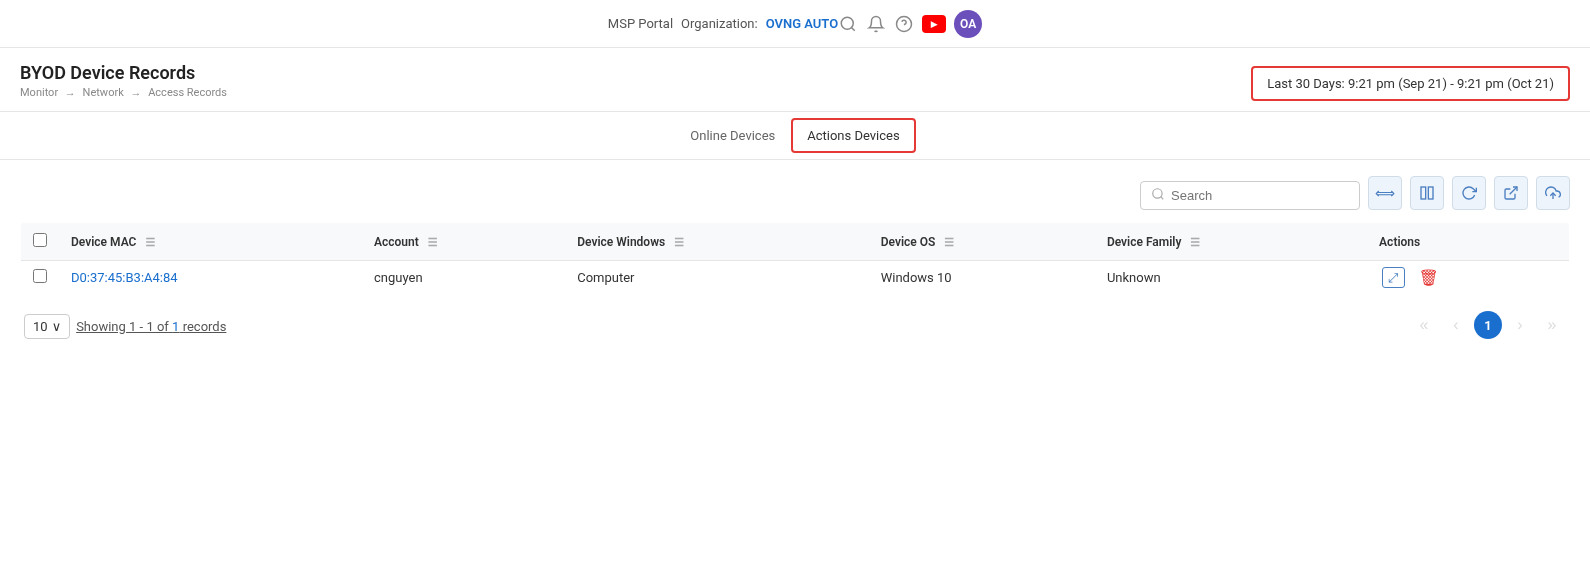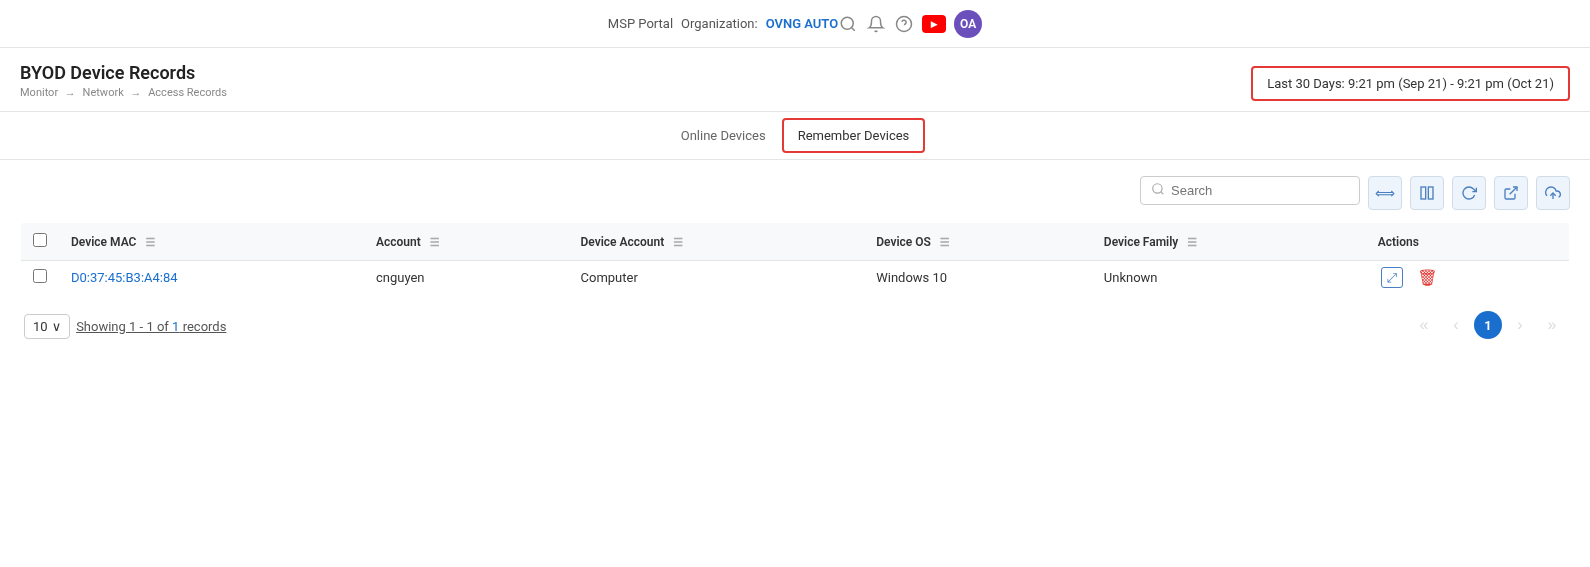--- a/index.html
+++ b/index.html
@@ -49,21 +49,21 @@
     .tab.active-tab {
       border: 2px solid #e53935; border-radius: 4px; color: #333;
       margin-bottom: 0; padding: 8px 14px; margin-top: 6px; margin-bottom: 6px;
     }
 
     
     .content-area { padding: 16px 20px; }
 
     
     .table-toolbar {
-      display: flex; align-items: flex-start; justify-content: flex-end;
+      display: flex; align-items: flex-end; justify-content: flex-end;
       gap: 8px; margin-bottom: 12px;
     }
     .search-box {
       display: flex; align-items: center; border: 1px solid #ccc;
       border-radius: 4px; padding: 5px 10px; gap: 6px; width: 220px;
       background: #fff;
     }
     .search-icon { color: #aaa; font-size: 13px; }
     .search-input {
       border: none; outline: none; font-size: 13px; color: #333; width: 100%;
@@ -165,21 +165,21 @@
     </div>
   </div>
   <div class="date-range-badge">Last 30 Days: 9:21 pm (Sep 21) - 9:21 pm (Oct 21)</div>
 </div>
 
 <div class="tabs-bar">
   <div class="tab">
     <span>Online Devices</span>
   </div>
   <div class="tab active-tab">
-    <span>Remember Devices</span>
+    <span>Actions Devices</span>
   </div>
 </div>
 
 <div class="content-area">
 
   <div class="table-toolbar">
     <div class="search-box">
       <span class="search-icon">
         <svg width="14" height="14" viewBox="0 0 24 24" fill="none" stroke="#aaa" stroke-width="2">
           <circle cx="11" cy="11" r="8"></circle>
@@ -225,21 +225,21 @@
         </th>
         <th>
           <span>Device MAC</span>
           <span class="filter-icon">☰</span>
         </th>
         <th>
           <span>Account</span>
           <span class="filter-icon">☰</span>
         </th>
         <th>
-          <span>Device Account</span>
+          <span>Device Windows</span>
           <span class="filter-icon">☰</span>
         </th>
         <th>
           <span>Device OS</span>
           <span class="filter-icon">☰</span>
         </th>
         <th>
           <span>Device Family</span>
           <span class="filter-icon">☰</span>
         </th>

